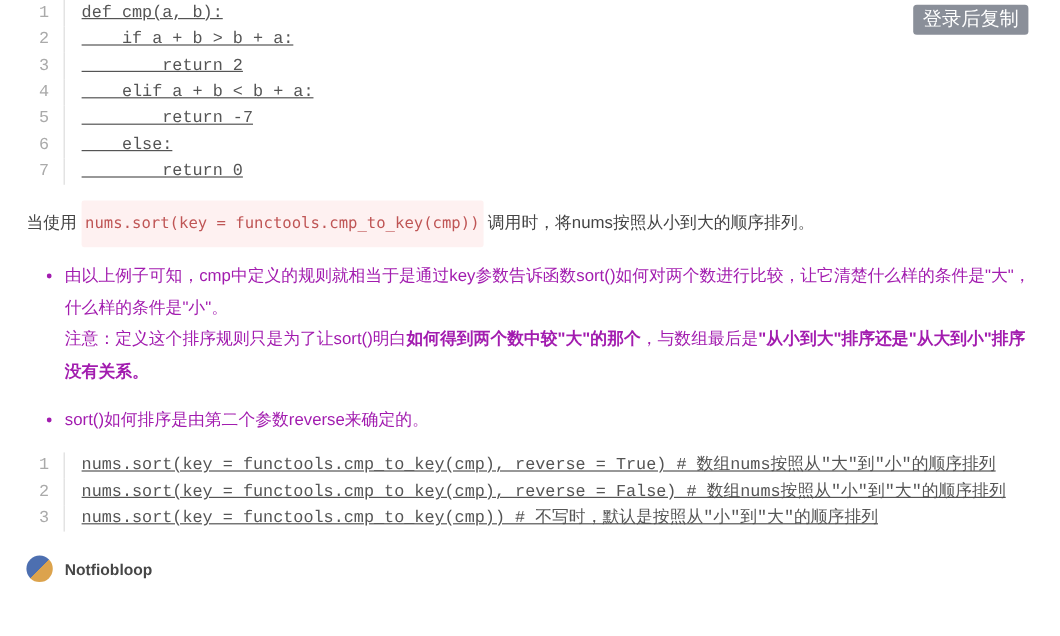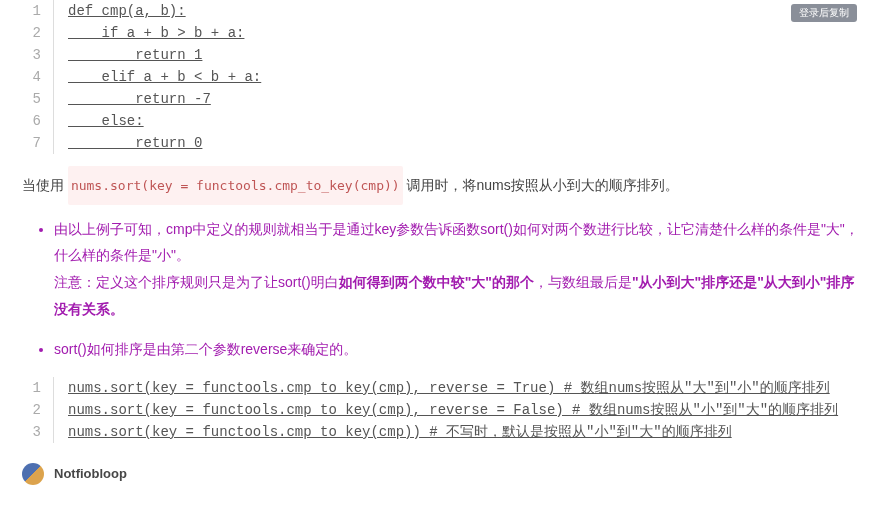--- a/index.html
+++ b/index.html
@@ -15,21 +15,21 @@
     position: relative;
     background: #fff;
     margin-bottom: 20px;
   }
   .copy-btn {
     position: absolute;
     top: 4px;
     right: 4px;
     background: #8a8f99;
     color: #fff;
-    font-size: 10px;
+    font-size: 16px;
     padding: 2px 8px;
     border-radius: 3px;
     cursor: pointer;
     border: none;
   }
   .code-table {
     display: table;
     width: 100%;
     font-family: Consolas, "SFMono-Regular", "Liberation Mono", Menlo, monospace;
     font-size: 14px;
@@ -98,21 +98,21 @@
       <div class="code-row">
         <div class="line-num">1</div>
         <div class="line-code">def cmp(a, b):</div>
       </div>
       <div class="code-row">
         <div class="line-num">2</div>
         <div class="line-code">    if a + b &gt; b + a:</div>
       </div>
       <div class="code-row">
         <div class="line-num">3</div>
-        <div class="line-code">        return 1</div>
+        <div class="line-code">        return 2</div>
       </div>
       <div class="code-row">
         <div class="line-num">4</div>
         <div class="line-code">    elif a + b &lt; b + a:</div>
       </div>
       <div class="code-row">
         <div class="line-num">5</div>
         <div class="line-code">        return -7</div>
       </div>
       <div class="code-row">

